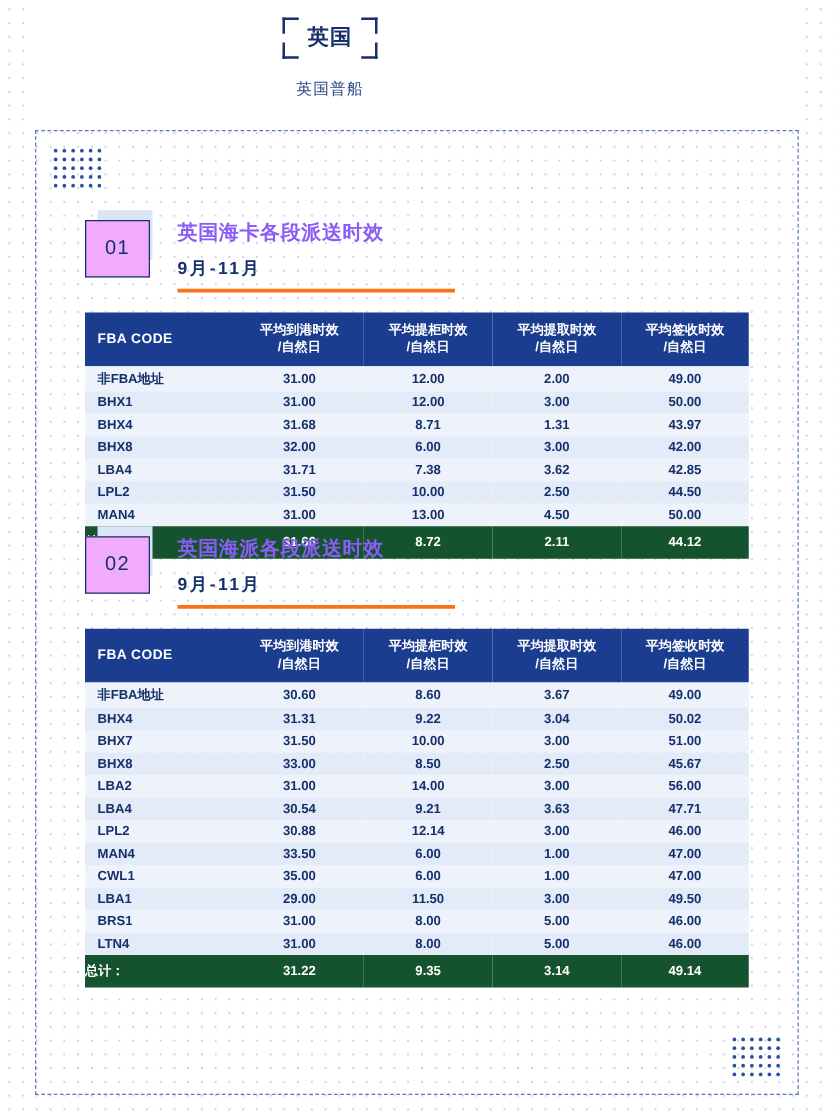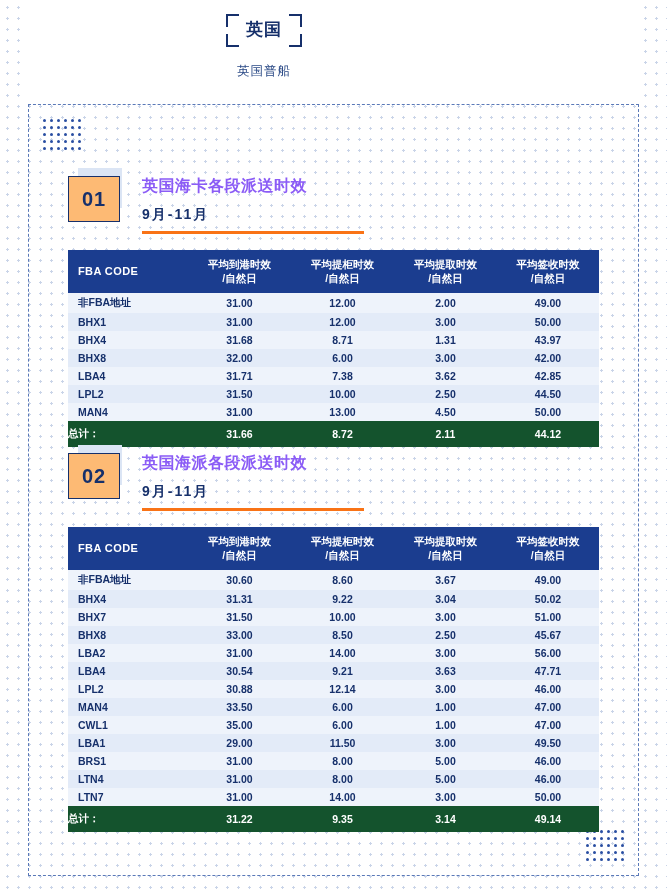--- a/index.html
+++ b/index.html
@@ -141,26 +141,26 @@
     height: 40px;
     background: #dbe5f5;
   }
   .num-box {
     position: absolute;
     left: 0;
     top: 2px;
     width: 50px;
     height: 44px;
     border: 1px solid #16306b;
-    background: #fdba74;
+    background: #f0abfc;
     display: flex;
     align-items: center;
     justify-content: center;
-    font-size: 20px;
-    font-weight: bold;
+    font-size: 16px;
+    font-weight: normal;
     color: #16306b;
     letter-spacing: 1px;
   }
   .head-texts {
     padding-top: 2px;
   }
   .head-line1 {
     font-size: 16px;
     font-weight: bold;
     color: #8b5cf6;
@@ -408,21 +408,21 @@
           <td class="first">总计：</td>
           <td>31.66</td>
           <td>8.72</td>
           <td>2.11</td>
           <td>44.12</td>
         </tr>
       </tbody>
     </table>
   </div>
 
-  <div class="section" style="left:68px; top:451px;">
+  <div class="section" style="left:68px; top:427px;">
     <div class="sec-head">
       <div class="num-wrap">
         <div class="num-shadow"></div>
         <div class="num-box">02</div>
       </div>
       <div class="head-texts">
         <div class="head-line1">英国海派各段派送时效</div>
         <div class="head-line2">9月-11月</div>
       </div>
     </div>
@@ -536,27 +536,20 @@
           <td>5.00</td>
           <td>46.00</td>
         </tr>
         <tr class="alt">
           <td class="first">LTN4</td>
           <td>31.00</td>
           <td>8.00</td>
           <td>5.00</td>
           <td>46.00</td>
         </tr>
-        <tr>
-          <td class="first">LTN7</td>
-          <td>31.00</td>
-          <td>14.00</td>
-          <td>3.00</td>
-          <td>50.00</td>
-        </tr>
         <tr class="total">
           <td class="first">总计：</td>
           <td>31.22</td>
           <td>9.35</td>
           <td>3.14</td>
           <td>49.14</td>
         </tr>
       </tbody>
     </table>
   </div>

